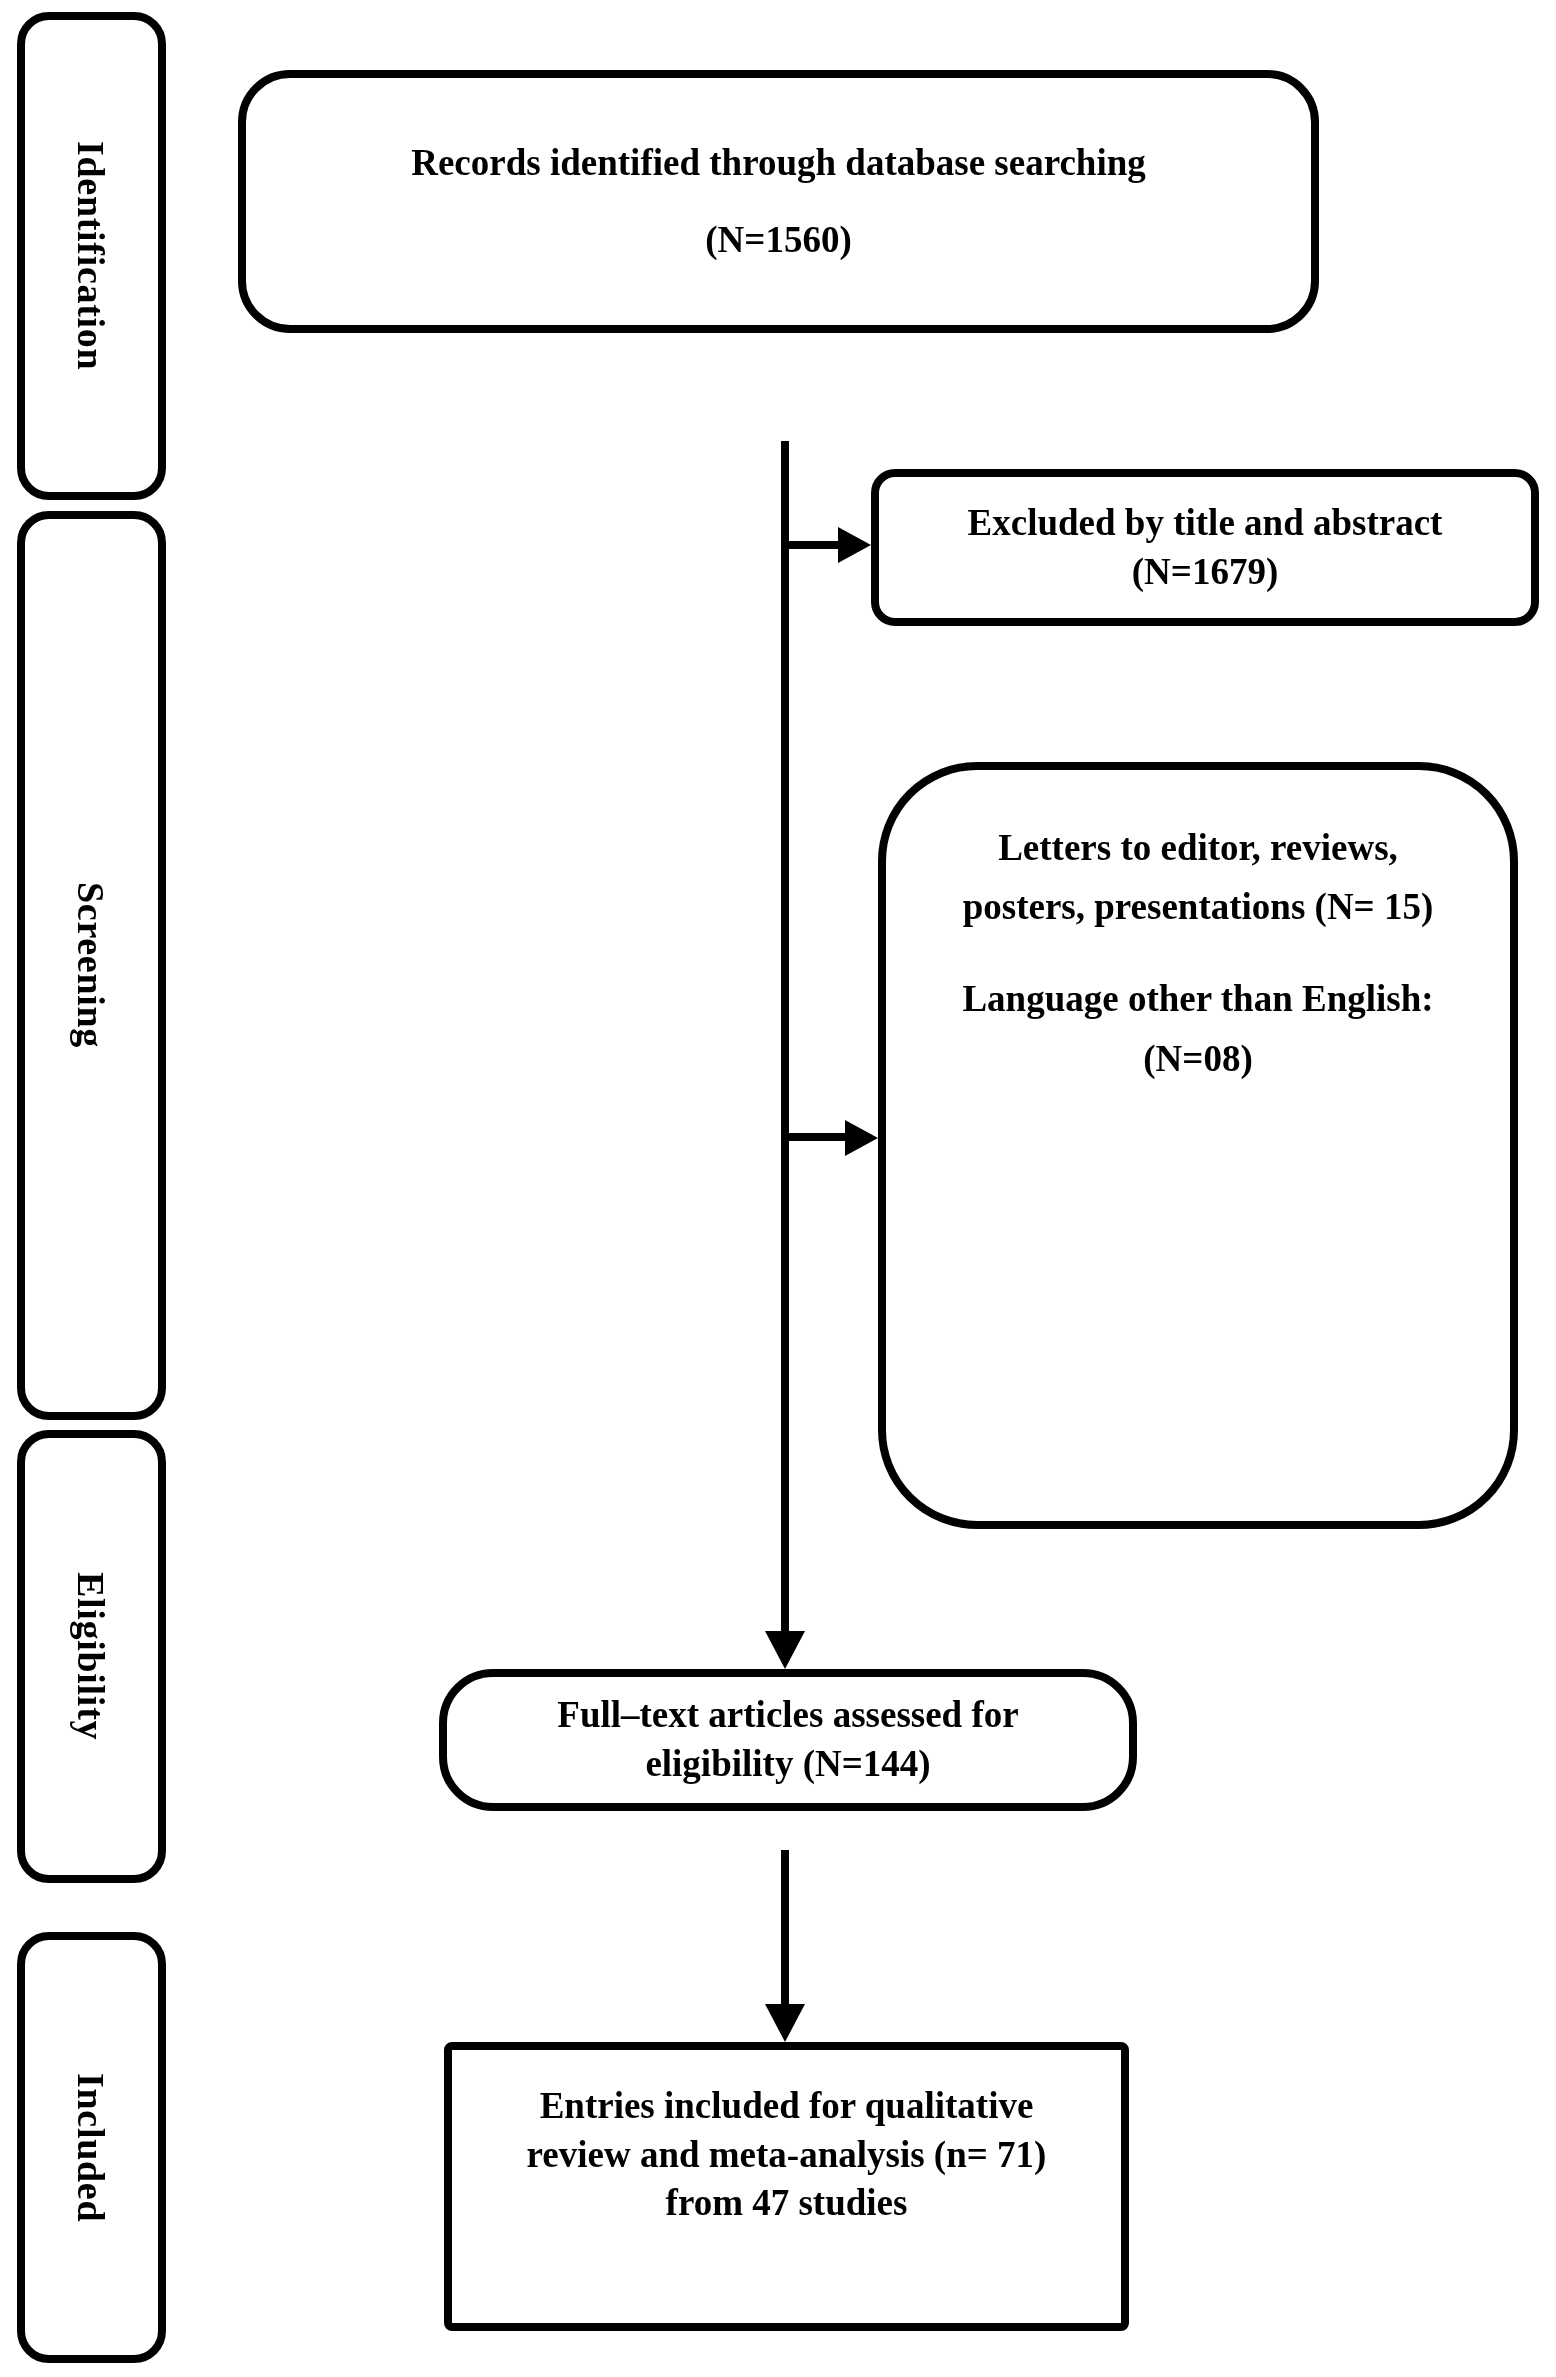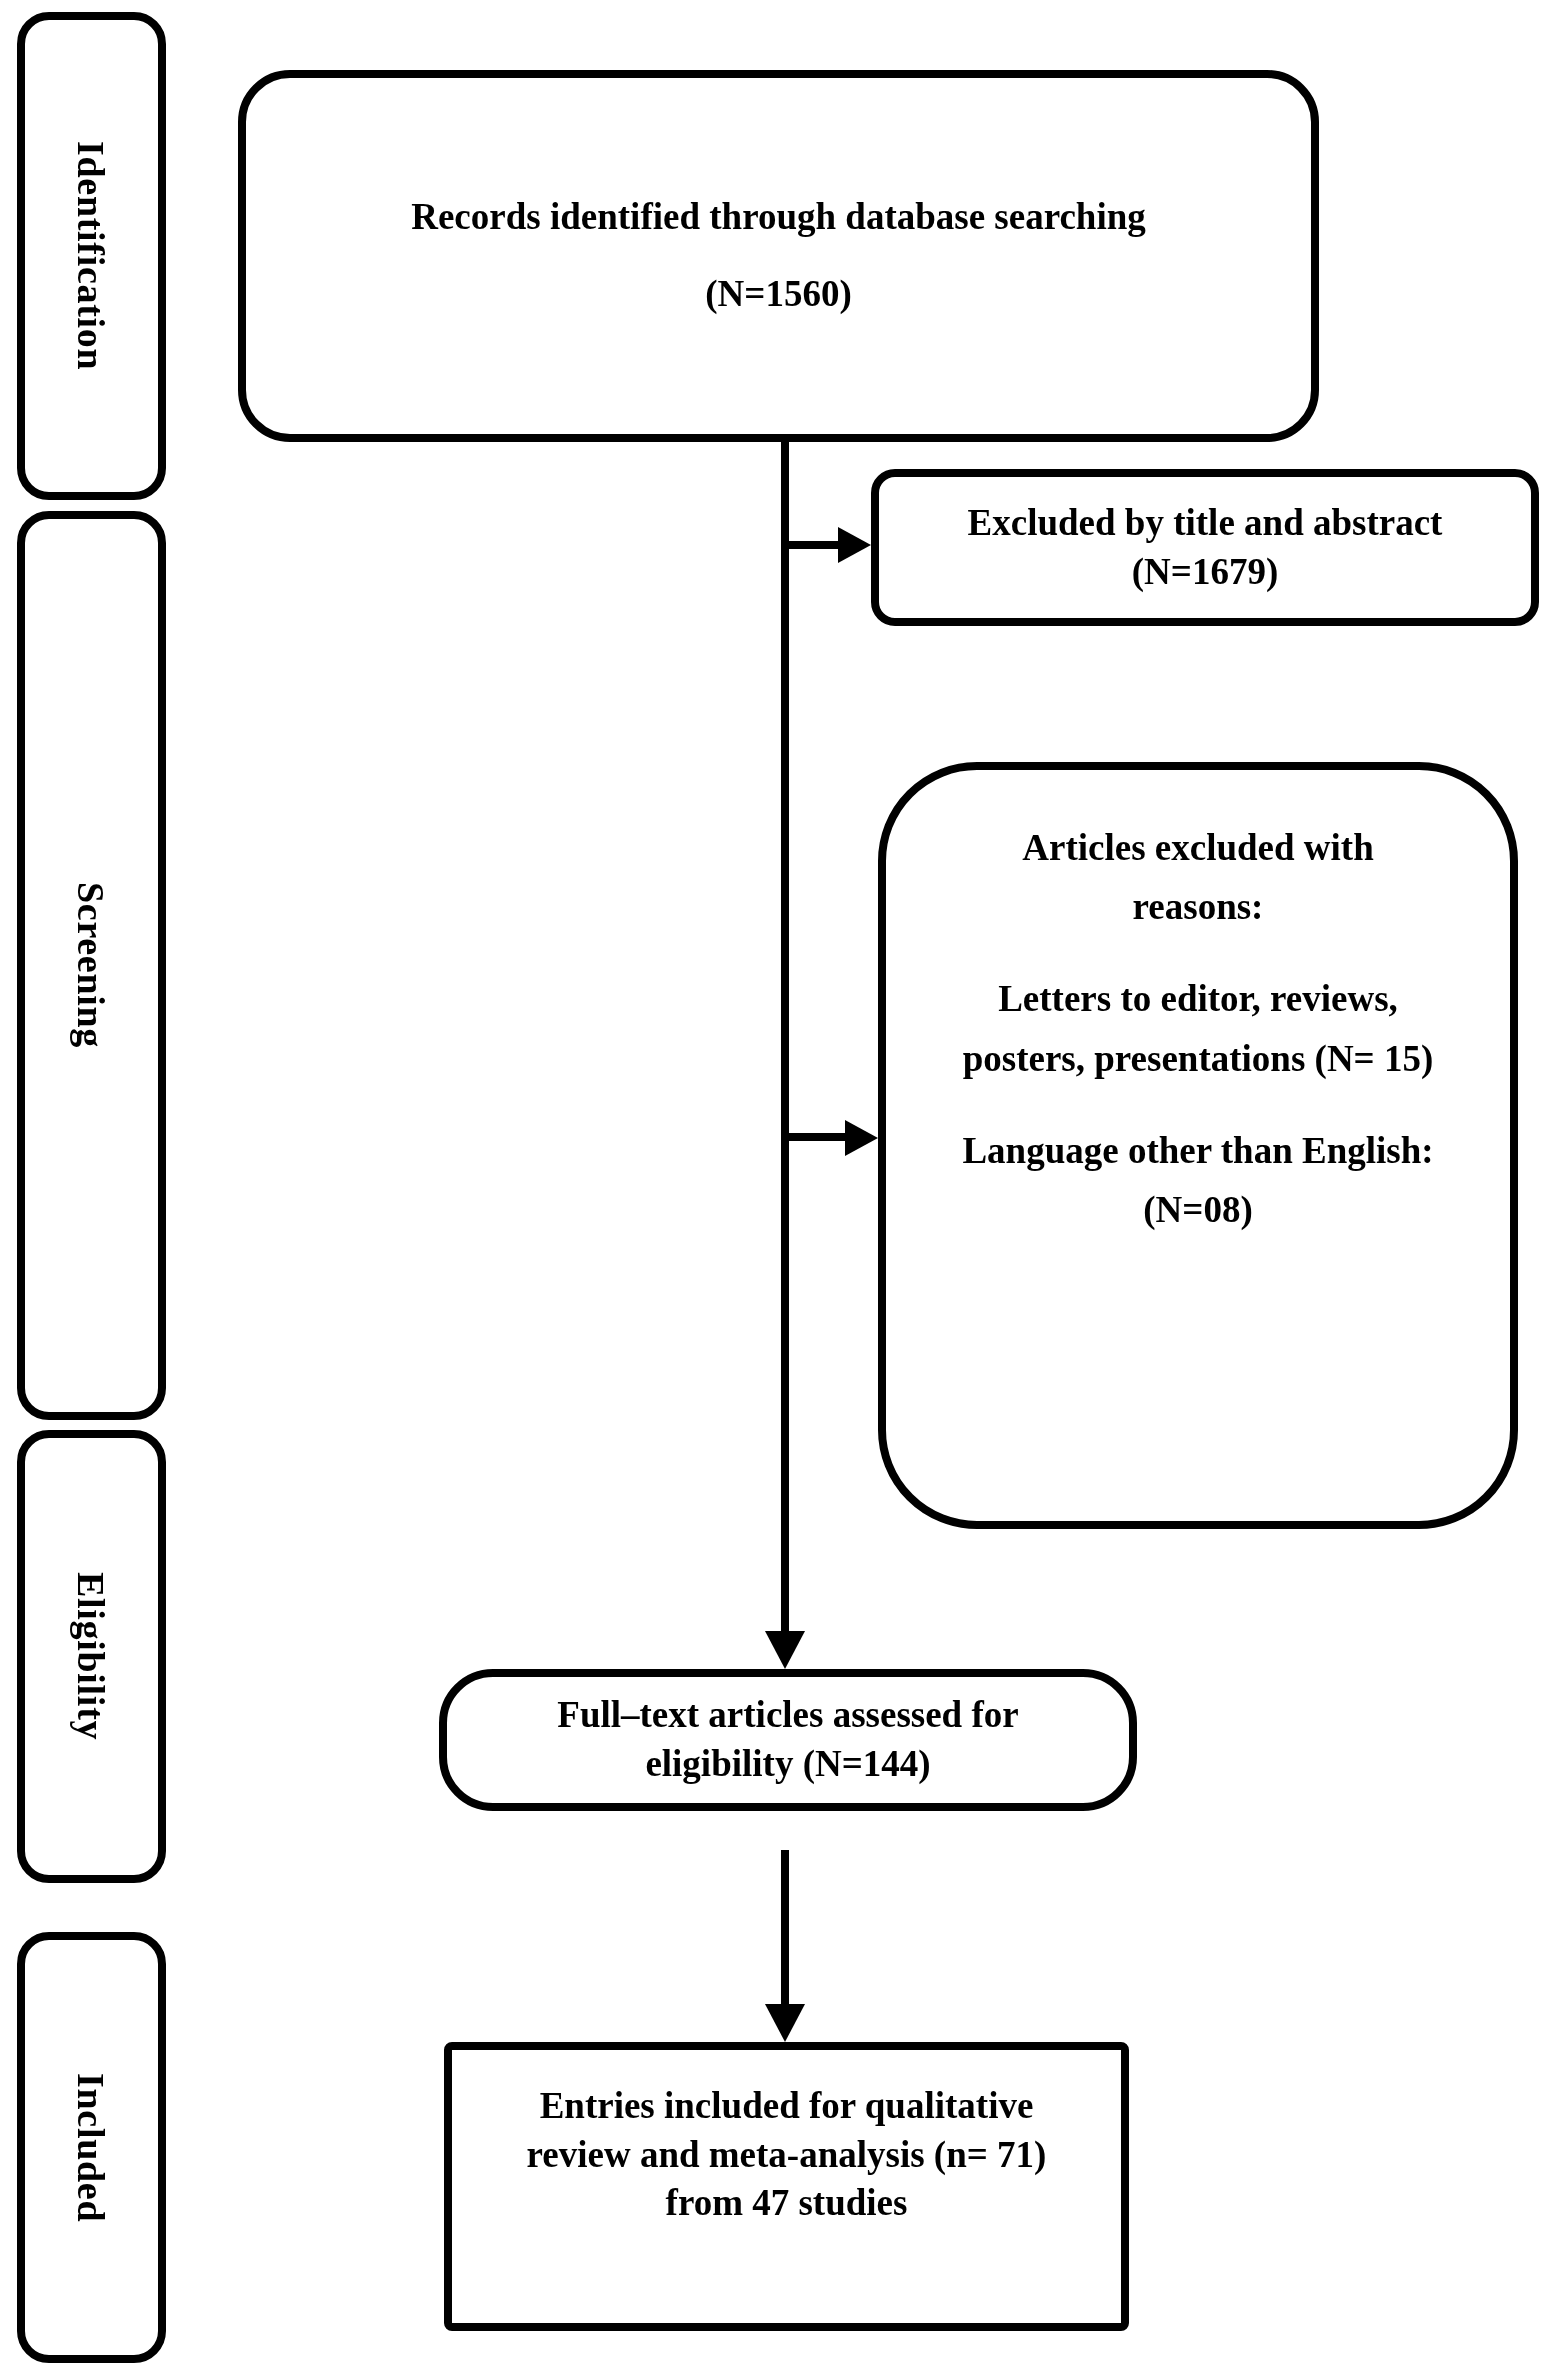--- a/index.html
+++ b/index.html
@@ -48,21 +48,21 @@
     display: flex;
     flex-direction: column;
     align-items: center;
     justify-content: center;
     text-align: center;
     font-size: 37px;
     line-height: 1.32;
   }
   .fbox p { margin: 0; }
 
-  #box-records  { left: 238px;  top: 70px;  width: 1081px; height: 372px;
+  #box-records  { left: 238px;  top: 70px;  width: 1081px; height: 263px;
                   border-radius: 52px; border-width: 8.6px; gap: 28px; }
   #box-excluded { left: 871px; top: 469px;  width: 668px; height: 157px;
                   border-radius: 24px; }
   #box-excluded p { max-width: 596px; }
 
   #box-reasons  { left: 878px; top: 762px; width: 640px;  height: 767px;
                   border-radius: 99px; justify-content: flex-start;
                   padding-top: 48px; gap: 33px; line-height: 1.6; }
   #box-reasons .heading { max-width: 424px; }
   #box-reasons .reason  { max-width: 517px; }
@@ -121,21 +121,20 @@
   <div class="fbox" id="box-records">
     <p>Records identified through database searching</p>
     <p>(N=1560)</p>
   </div>
 
   <div class="fbox" id="box-excluded">
     <p>Excluded by title and abstract (N=1679)</p>
   </div>
 
   <div class="fbox" id="box-reasons">
-    <p class="heading">Articles excluded with reasons:</p>
     <p class="reason">Letters to editor, reviews, posters, presentations (N= 15)</p>
     <p class="reason">Language other than English: (N=08)</p>
   </div>
 
   <div class="fbox" id="box-fulltext">
     <p>Full–text articles assessed for eligibility (N=144)</p>
   </div>
 
   <div class="fbox" id="box-included">
     <p>Entries included for qualitative review and meta-analysis (n= 71) from 47 studies</p>

